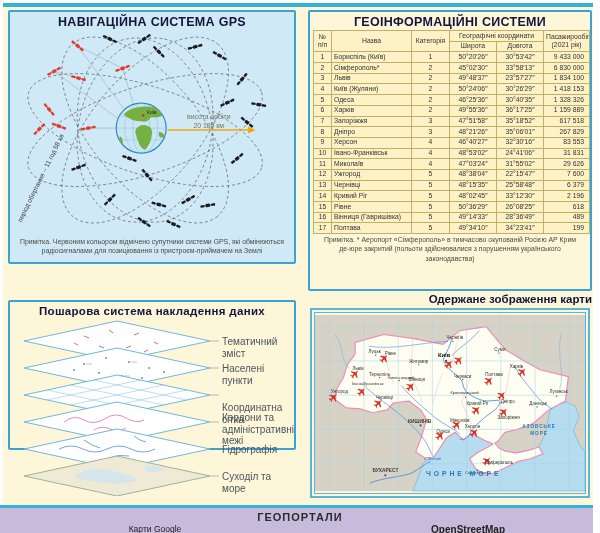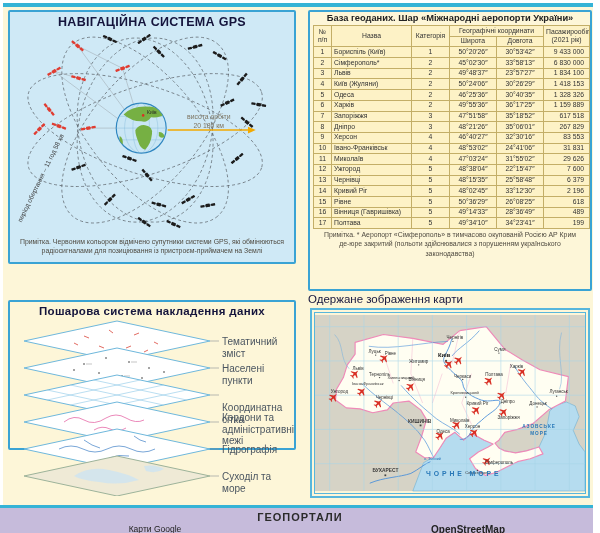--- a/index.html
+++ b/index.html
@@ -40,21 +40,21 @@
   .layers .stack-wrap{position:relative;height:178px;}
   .layers svg{position:absolute;left:4px;top:0;width:206px;height:178px;}
   .layers .rhombus{fill:#ffffff;stroke:#6fb8dc;stroke-width:1;}
   .layers .rhombus.base{fill:#efead6;stroke:#9db39a;}
   .layers .leader{stroke:#8a9099;stroke-width:0.6;}
   .layer-labels{position:absolute;left:212px;top:0;width:74px;}
   .layer-label{position:absolute;font-size:10px;line-height:1.15;color:#4a5560;}
 
   
   .map-section{position:absolute;left:308px;top:292px;width:284px;height:210px;}
-  .map-section h2{margin:1px 0 3px;text-align:left;font-size:11.5px;font-weight:normal;color:#14143c;}
+  .map-section h2{margin:1px 0 3px;text-align:right;font-size:11.5px;font-weight:bold;color:#14143c;}
   .map-frame{margin-left:2px;width:280px;height:190px;box-sizing:border-box;border:2px solid #58b6dc;padding:2px;background:#fdf6d8;}
   .map-inner{width:100%;height:100%;box-sizing:border-box;border:1px solid #58b6dc;}
   .map-inner svg{display:block;width:270px;height:180px;}
   .city{font-size:4.6px;fill:#333;text-anchor:middle;}
   .city.cap{font-weight:bold;font-size:6px;fill:#111;}
   .city.foreign{font-weight:bold;font-size:5px;fill:#3a3a3a;}
   .city.small{font-size:4.1px;}
   .sea-label{font-weight:bold;fill:#2878b8;text-anchor:middle;}
   .plane{color:#d93025;}
 
@@ -160,21 +160,21 @@
         <use href="#sat" class="sat-black" transform="translate(137,194) rotate(35)"></use>
         <use href="#sat" class="sat-black" transform="translate(202,177) rotate(-10)"></use>
         <use href="#sat" class="sat-black" transform="translate(167,196) rotate(25)"></use>
       </g>
     </svg>
     <div class="period-label">період обертання – 11 год 58 хв</div>
     <p class="note">Примітка. Червоним кольором відмічено супутники системи GPS, які обмінюються радіосигналами для позиціювання із пристроєм-приймачем на Землі</p>
   </section>
 
   <section class="panel gis">
-    <h3>База геоданих. Шар «Міжнародні аеропорти України»</h3>
+    <h2>ГЕОІНФОРМАЦІЙНІ СИСТЕМИ</h2>
     <table>
       <colgroup>
         <col style="width:18px">
           <col style="width:80px">
           <col style="width:38px">
         <col style="width:47px">
           <col style="width:47px">
           <col style="width:46px">
       </colgroup>
       <thead>

